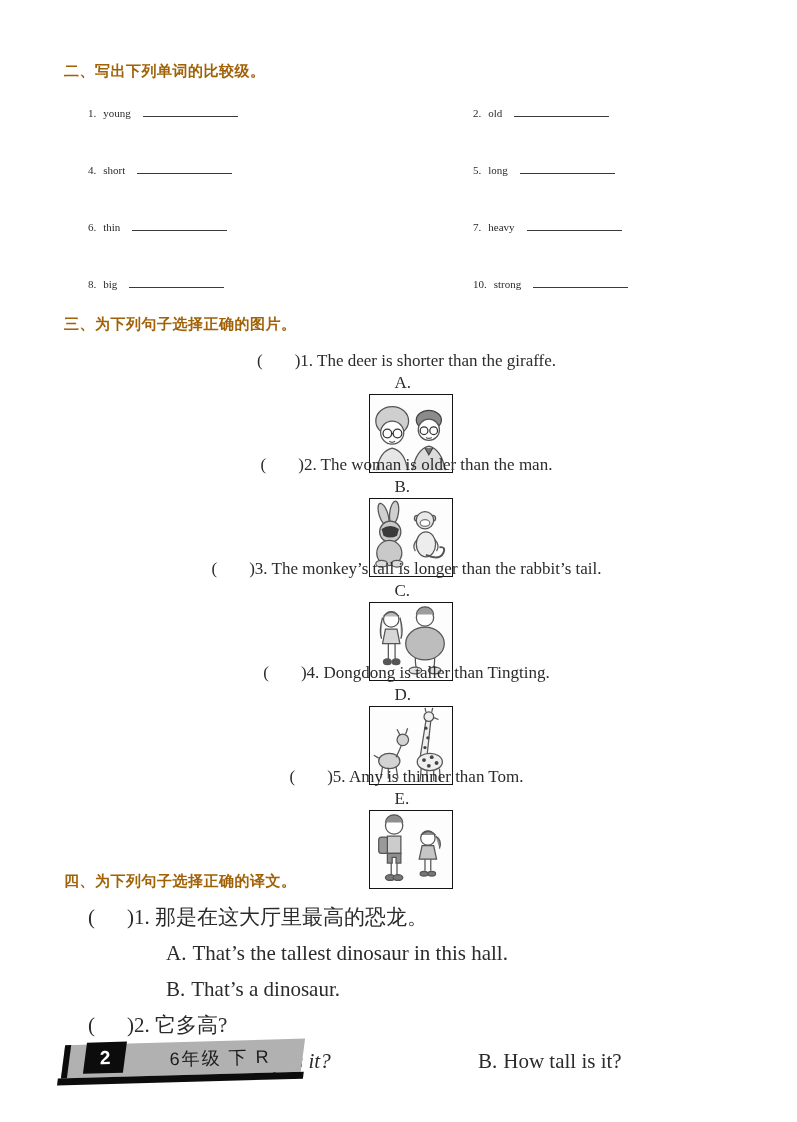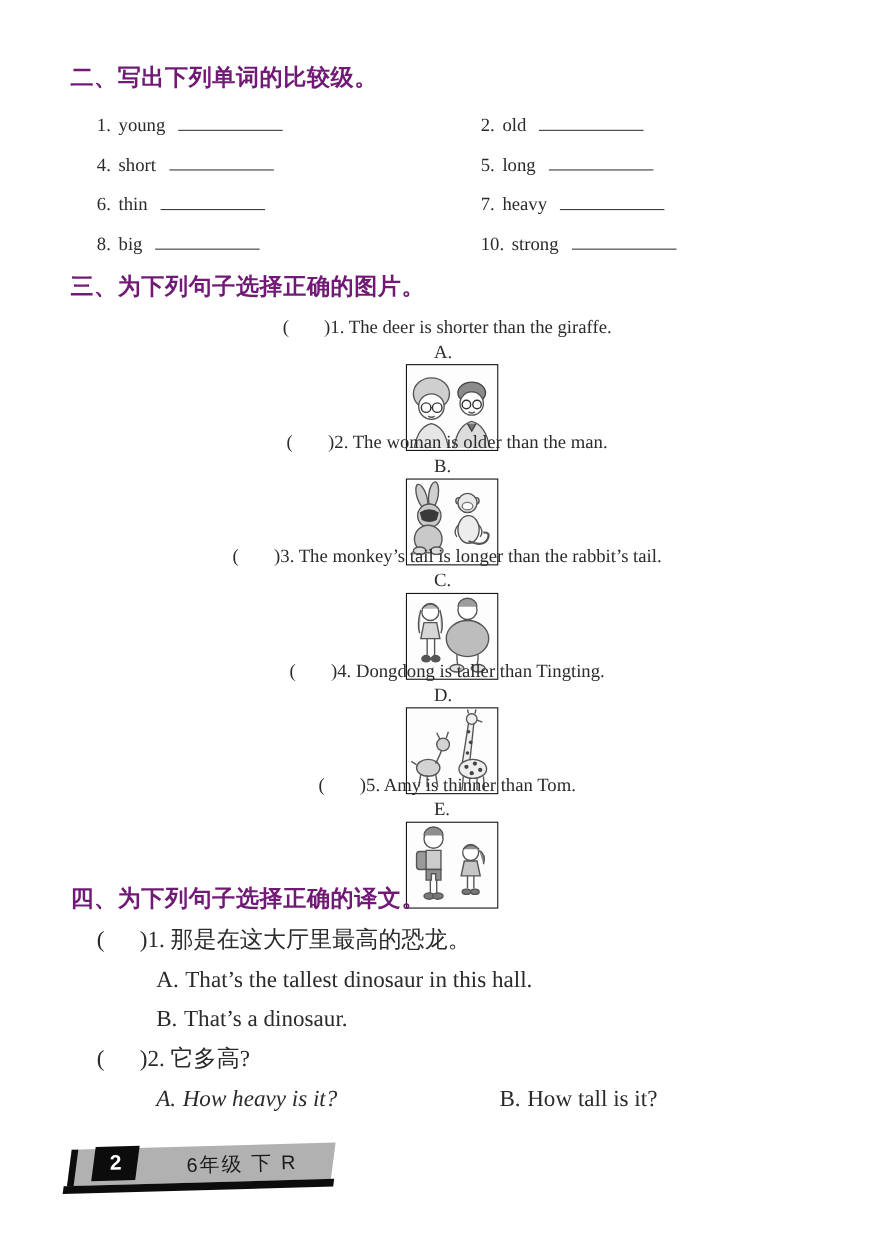--- a/index.html
+++ b/index.html
@@ -1,41 +1,41 @@
 <!DOCTYPE html>
 <html><head>
 <meta charset="utf-8">
 <style>
   html,body{margin:0;padding:0;background:#e8e8e8;}
   .page{position:relative;width:797px;height:1122px;background:#ffffff;overflow:hidden;
         font-family:"Liberation Serif","DejaVu Serif",serif;color:#2b2b2b;}
   .sec-title{font-family:"Liberation Sans","DejaVu Sans",sans-serif;font-weight:bold;
-             font-size:21px;color:#701a75;margin:0 0 0 64px;line-height:22px;letter-spacing:.5px;}
+             font-size:15px;color:#a16207;margin:0 0 0 64px;line-height:22px;letter-spacing:.5px;}
   .first-title{padding-top:60px;}
   
   .s2-grid{margin:21px 64px 0 88px;display:grid;grid-template-columns:349px 1fr;
-           row-gap:15px;font-size:17px;line-height:21px;}
+           row-gap:15px;font-size:11px;line-height:21px;gap:36px;}
   .w-item{white-space:nowrap;}
   .w-num{margin-right:7px;}
   .w-word{margin-right:12px;}
   .blank{display:inline-block;width:95px;height:5px;border-bottom:1.5px solid #3a3a3a;}
   
   .s3-title{margin-top:18px;}
   .s3-list{margin:15px 64px 0 88px;}
   .q-row{display:flex;align-items:center;height:82px;margin-bottom:22px;font-size:17px;line-height:22px;flex-direction:column;}
   .q-sentence{flex:1;padding-right:8px;}
   .paren-gap{display:inline-block;width:32px;}
   .q-letter{width:27px;margin-right:5px;}
   .img-box{width:84px;height:82px;border:1.8px solid #141414;box-sizing:border-box;background:#fdfdfd;}
   .img-box svg{display:block;width:100%;height:100%;}
   
   .s4-title{margin-top:0px;}
   .s4-block{margin:0 64px 0 88px;font-size:21px;}
   .s4-line{margin-top:14px;line-height:22px;}
-  .s4-opt{margin-left:54px;}
+  .s4-opt{margin-left:78px;}
   .opt-a-fixed{display:inline-block;width:312px;font-style:italic;}
   .opt-label{margin-right:6px;}
   
   .footer{position:absolute;left:63px;top:1042px;width:240px;height:33px;transform:rotate(-1.6deg);}
   .footer-bar{position:absolute;left:0;right:0;top:0;bottom:0;background:#b1b1b1;
               transform:skewX(-9deg);border-left:6px solid #0c0c0c;}
   .footer-bar::after{content:"";position:absolute;left:-9px;right:-3px;bottom:-7px;height:7px;background:#0c0c0c;}
   .page-num{position:absolute;left:22px;top:-2px;width:40px;height:31px;background:#0c0c0c;
             transform:skewX(-9deg);display:flex;align-items:center;justify-content:center;}
   .page-num span{color:#ffffff;font-family:"Liberation Sans","DejaVu Sans",sans-serif;

